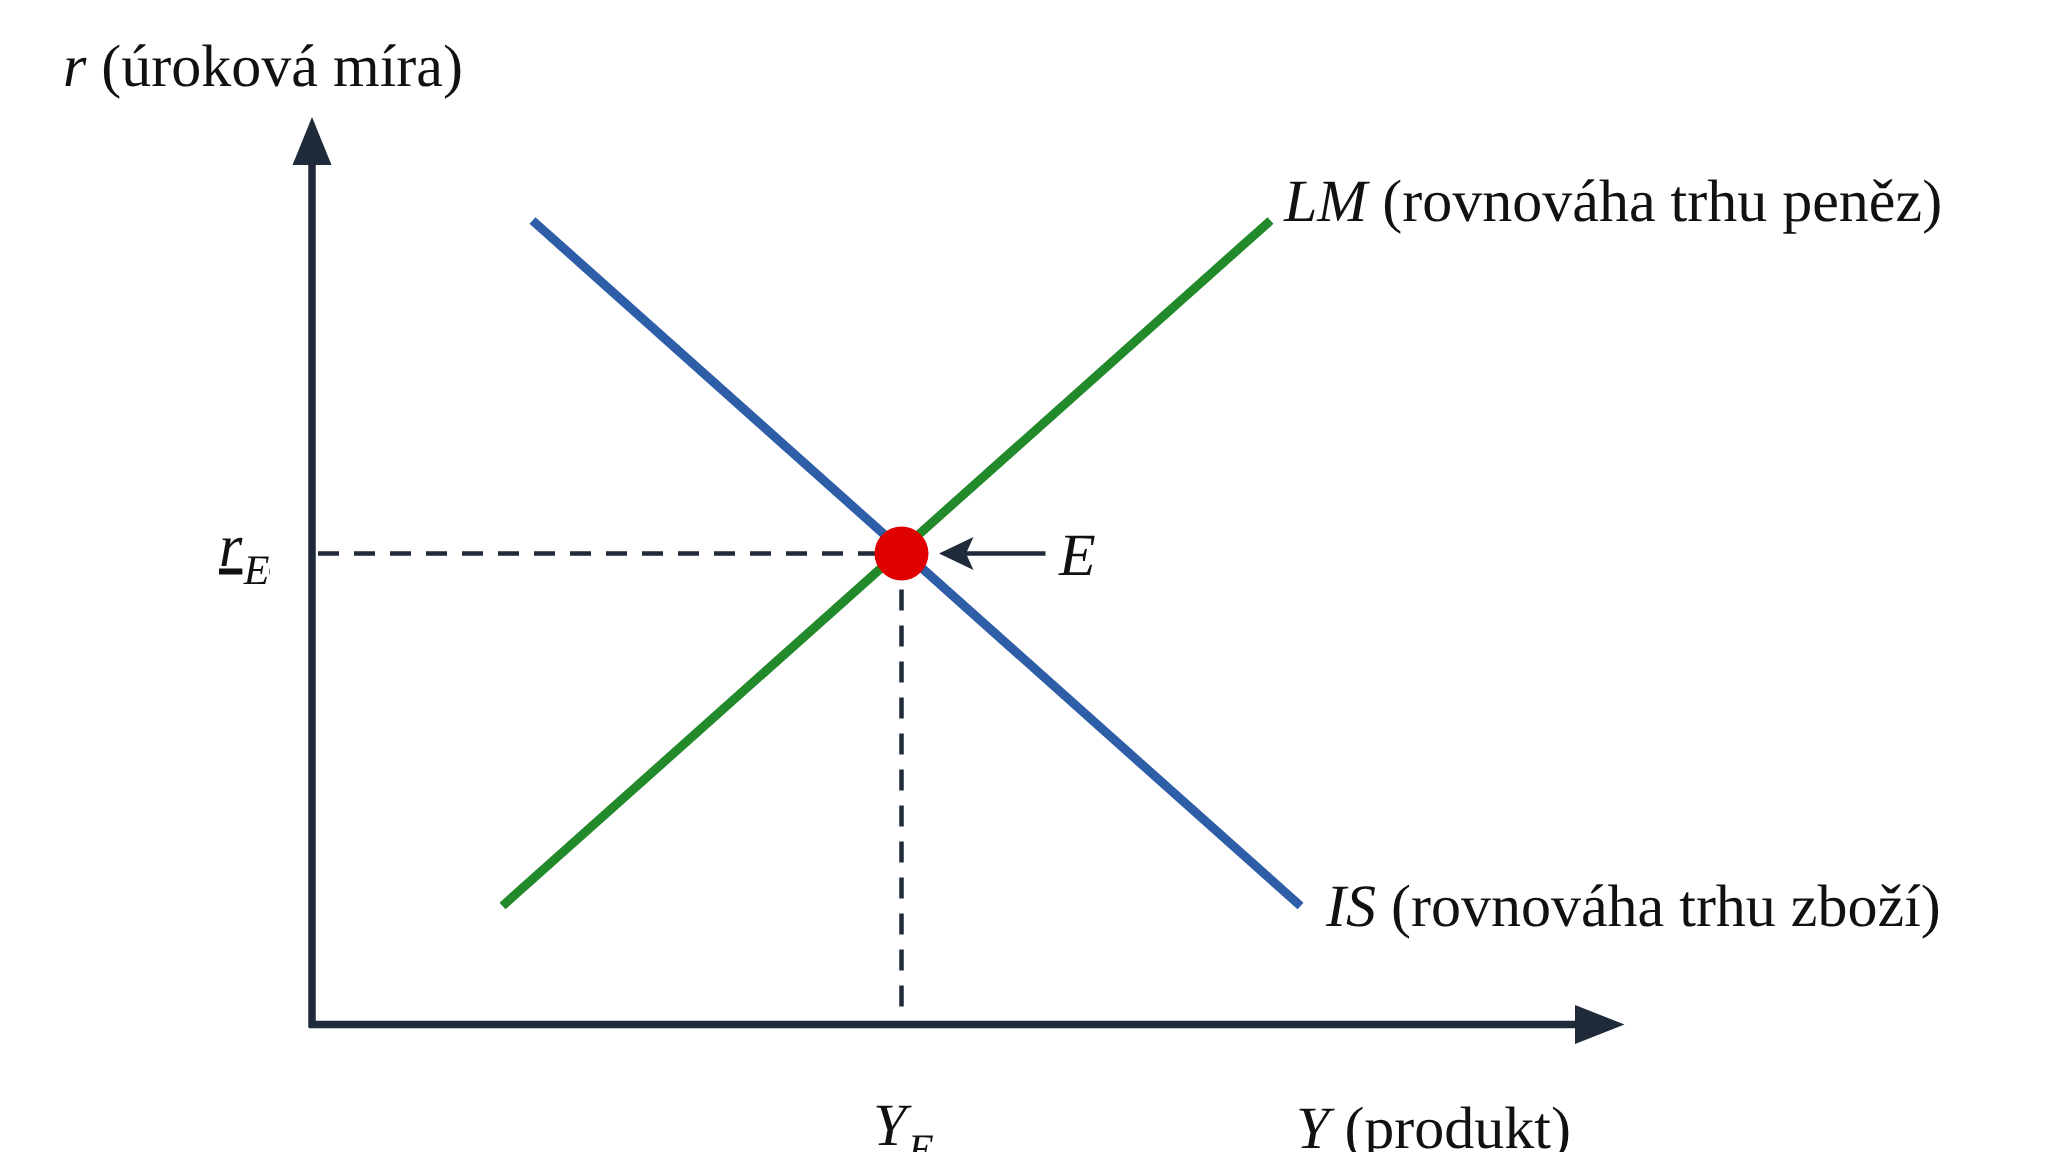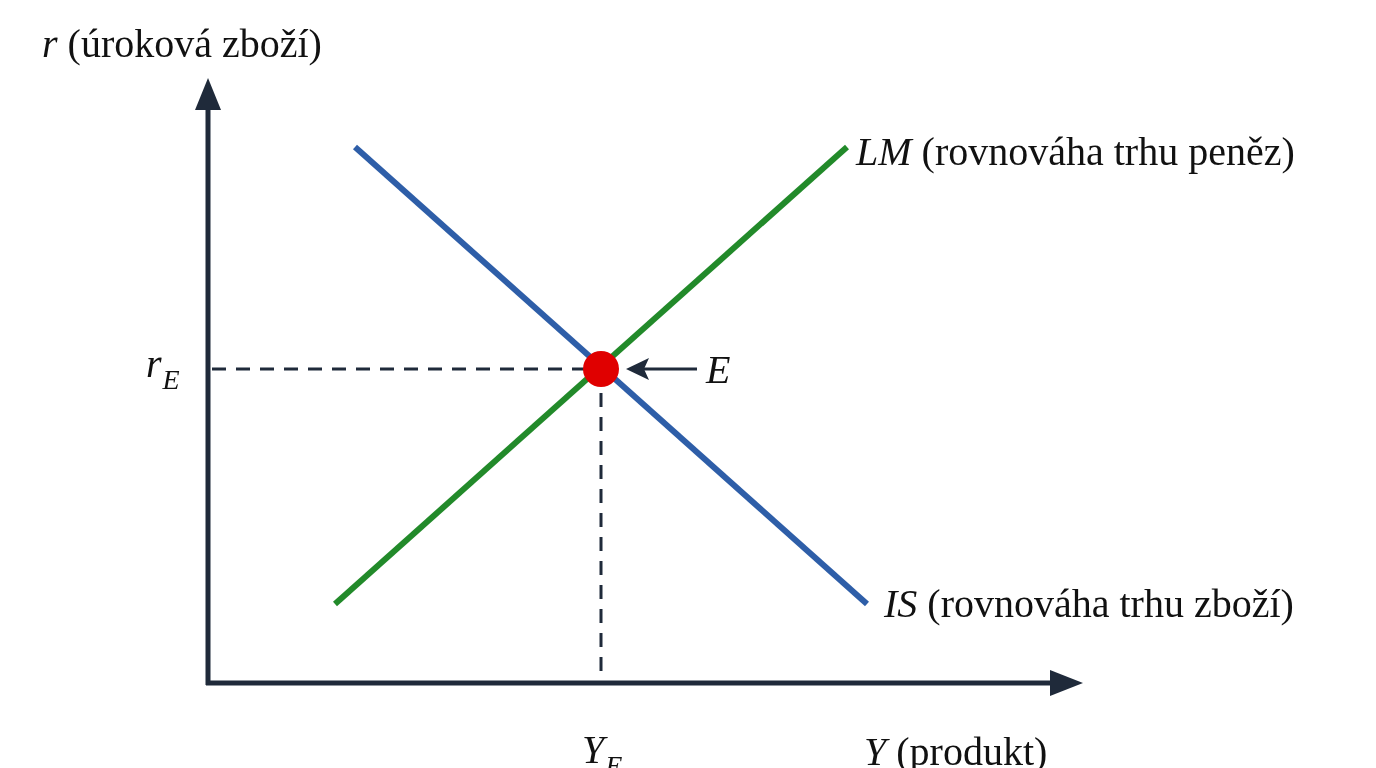--- a/index.html
+++ b/index.html
@@ -33,36 +33,36 @@
   <line x1="335" y1="604" x2="847" y2="147" stroke="#228a2a" stroke-width="6" stroke-linecap="butt"></line>
 
   <circle cx="601" cy="369" r="18" fill="#e00000"></circle>
 
   <line x1="640" y1="369" x2="697" y2="369" stroke="#1f2a3a" stroke-width="3"></line>
   <polygon points="626,369 649,358 644,369 649,380" fill="#1f2a3a"></polygon>
 </svg>
 
 <div class="lbl" style="left:42px; top:24px;">
   <span class="it">r</span>
-  <span>(úroková zboží)</span>
+  <span>(úroková míra)</span>
 </div>
 
-<div class="lbl" style="left:856px; top:114px;margin-top:18px;">
+<div class="lbl" style="left:856px; top:114px;">
   <span class="it">LM</span>
   <span>(rovnováha trhu peněz)</span>
 </div>
 
 <div class="lbl" style="left:884px; top:584px;">
   <span class="it">IS</span>
   <span>(rovnováha trhu zboží)</span>
 </div>
 
 <div class="lbl it" style="left:706px; top:350px;">E</div>
 
-<div class="lbl" style="left:146px; top:344px;">
+<div class="lbl" style="left:146px; top:344px;text-decoration:underline;">
   <span class="it">r</span><span class="sub">E</span>
 </div>
 
 <div class="lbl" style="left:582px; top:730px;">
   <span class="it">Y</span><span class="sub">E</span>
 </div>
 
 <div class="lbl" style="left:864px; top:708px;margin-top:24px;">
   <span class="it">Y</span>
   <span>(produkt)</span>

